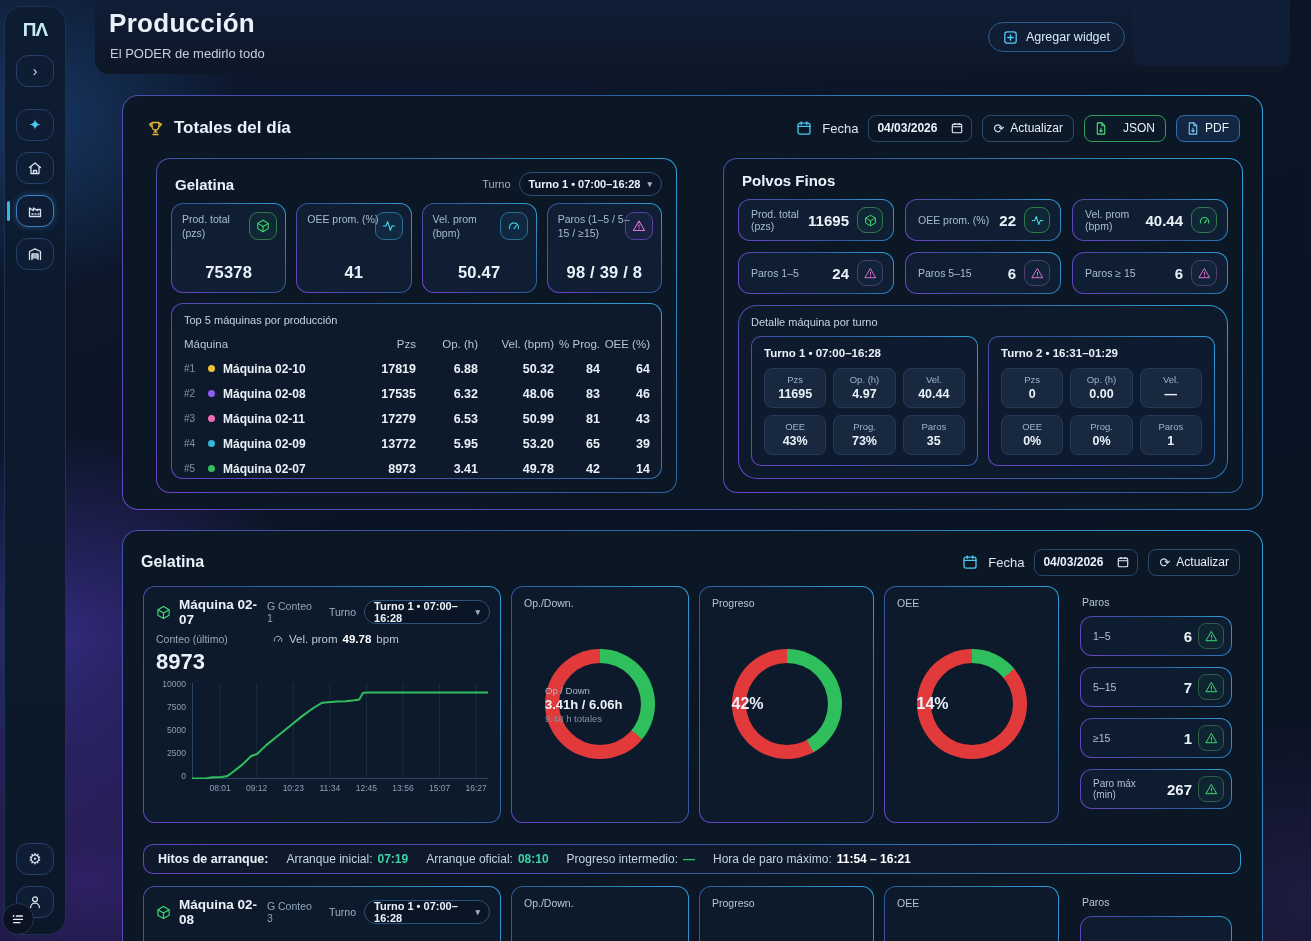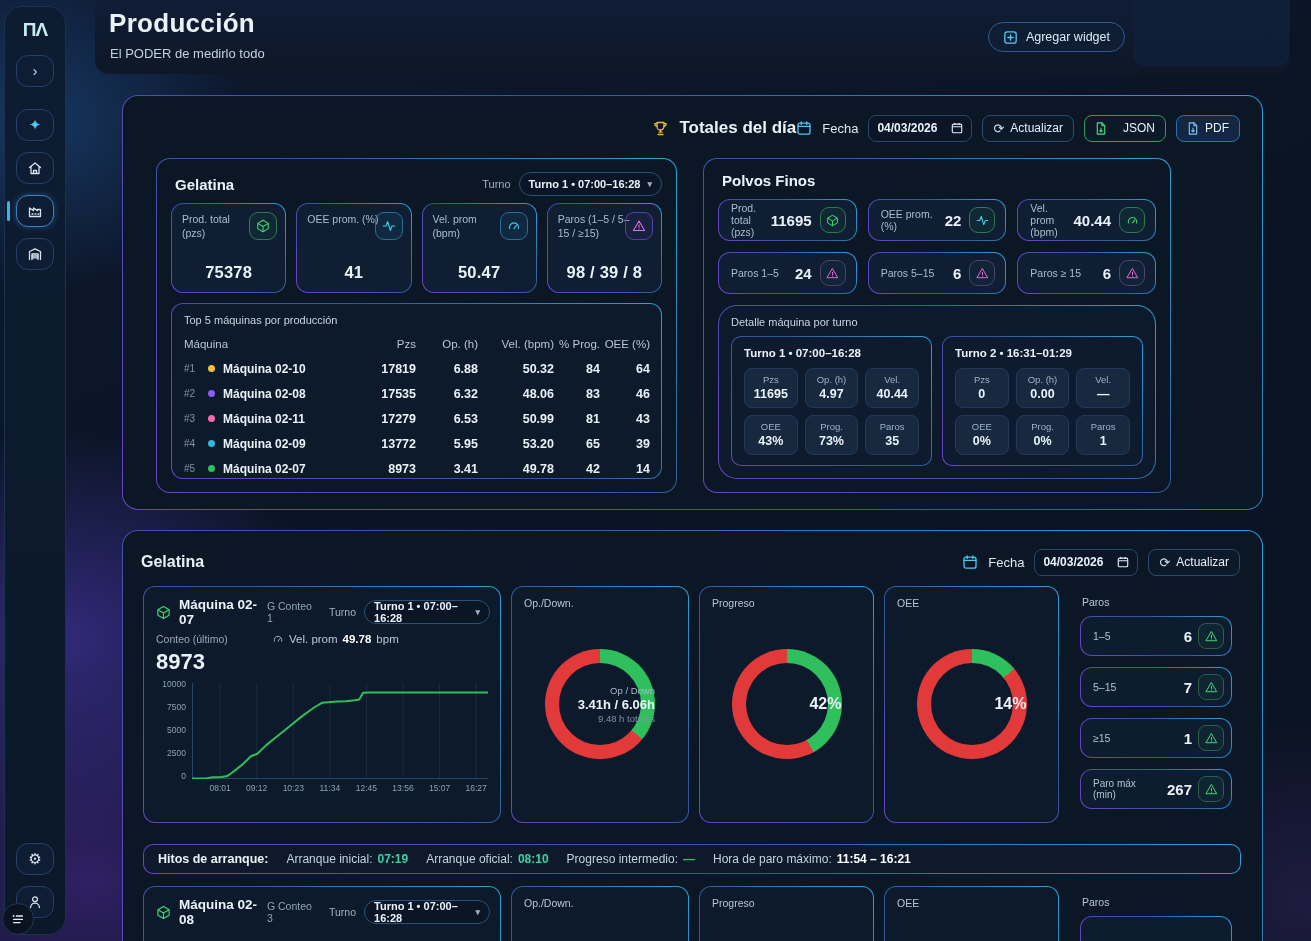--- a/index.html
+++ b/index.html
@@ -54,36 +54,36 @@
     align-items:center; border:1px solid #2b5c8f; border-radius:15px; background:rgba(17,34,58,.5);
     color:#d6ecf8; font-size:12.5px; cursor:pointer; }
   .plus-ic{ color:#56c8f2; }
 
   
   .panel{ position:absolute; left:27px; width:1141px; border-radius:16px; --bg:#0c1726; }
   .panel1{ top:95px; height:415px; }
   .panel2{ top:530px; height:600px; }
 
   .p-head{ position:absolute; left:24px; right:22px; top:18px; height:28px; display:flex;
-    align-items:center; justify-content:flex-end; }
+    align-items:center; justify-content:space-between; }
   .ph-left{ display:flex; align-items:center; gap:10px; font-size:17px; font-weight:bold; }
   .ph-right{ display:flex; align-items:center; gap:10px; }
   .fecha-lbl{ font-size:13px; color:#dbe6ef; }
   .datebox{ width:104px; height:27px; border:1px solid #27476b; border-radius:8px; background:#0a1626;
     display:flex; align-items:center; padding:0 8px; gap:6px; font-size:12px; font-weight:bold; cursor:pointer;}
   .datebox .dtxt{ flex:1; }
   .btn{ height:27px; padding:0 10px; display:flex; align-items:center; gap:6px; font-size:12px;
     color:#e8f0f7; border:1px solid #2c4a6d; border-radius:8px; background:rgba(13,26,44,.6); cursor:pointer; }
   .btn .ric{ font-size:13px; color:#cfe0ee; }
   .btn-json{ border-color:#2f9e57;gap:16px; }
   .btn-pdf{ border-color:#2f6fb5; background:#132642; }
 
   .sub{ position:absolute; top:62px; height:335px; border-radius:14px; --bg:#0c1726; }
   .sub1{ left:33px; width:521px; }
-  .sub2{ left:580px; width:468px; }
+  .sub2{ left:600px; width:520px; }
   .sub-head{ position:absolute; left:18px; right:14px; top:13px; display:flex; align-items:center;
     justify-content:space-between; }
   .sub-title{ font-size:15px; font-weight:bold; }
   .turno-grp{ display:flex; align-items:center; gap:8px; }
   .turno-lbl{ font-size:11px; color:#9db1c4; }
   .selectbox{ height:24px; padding:0 9px; border:1px solid #28527a; border-radius:12px; background:#0a1626;
     display:flex; align-items:center; gap:7px; font-size:11px; font-weight:bold; cursor:pointer; }
   .selectbox .chev{ color:#9fb3c8; font-size:9px; }
 
   
@@ -155,21 +155,21 @@
   .plotarea svg{ width:100%; height:96px; display:block; }
   .xlabels{ position:absolute; left:38px; right:0; top:100px; height:12px; }
   .xlabels span{ position:absolute; transform:translateX(-50%); font-size:8.5px; color:#8ba1b5; white-space:nowrap; }
 
   .dcard{ position:absolute; height:237px; border-radius:12px; --bg:#0d1a2c; }
   .dc1{ left:388px; width:178px;padding-left:46px; } .dc2{ left:576px; width:175px; } .dc3{ left:761px; width:175px; }
   .dc-label{ position:absolute; left:12px; top:10px; font-size:10.5px; color:#b6c6d4; }
   .donut{ position:absolute; width:110px; height:110px; left:50%; top:62px; transform:translateX(-50%); }
   .ring{ position:absolute; inset:0; border-radius:50%; }
   .hole{ position:absolute; inset:14px; border-radius:50%; background:#0d1a2c; }
-  .dcenter{ position:absolute; inset:0; display:flex; flex-direction:column; align-items:flex-end;
+  .dcenter{ position:absolute; inset:0; display:flex; flex-direction:column; align-items:flex-start;
     justify-content:center; gap:1px; text-align:center; }
   .dct{ font-size:9.5px; color:#a9bcca; }
   .dcm{ font-size:13px; font-weight:bold; }
   .dcm.big{ font-size:16px; }
   .dcs{ font-size:9.5px; color:#7f93a6; }
 
   .pcard{ position:absolute; left:955px; width:156px; height:237px; }
   .pc-label{ position:absolute; left:4px; top:10px; font-size:10.5px; color:#b6c6d4; }
   .paro-row{ position:absolute; left:2px; right:2px; height:40px; border-radius:12px; --bg:#0e1c30;
     display:flex; align-items:center; padding:0 7px 0 12px; gap:6px; }

